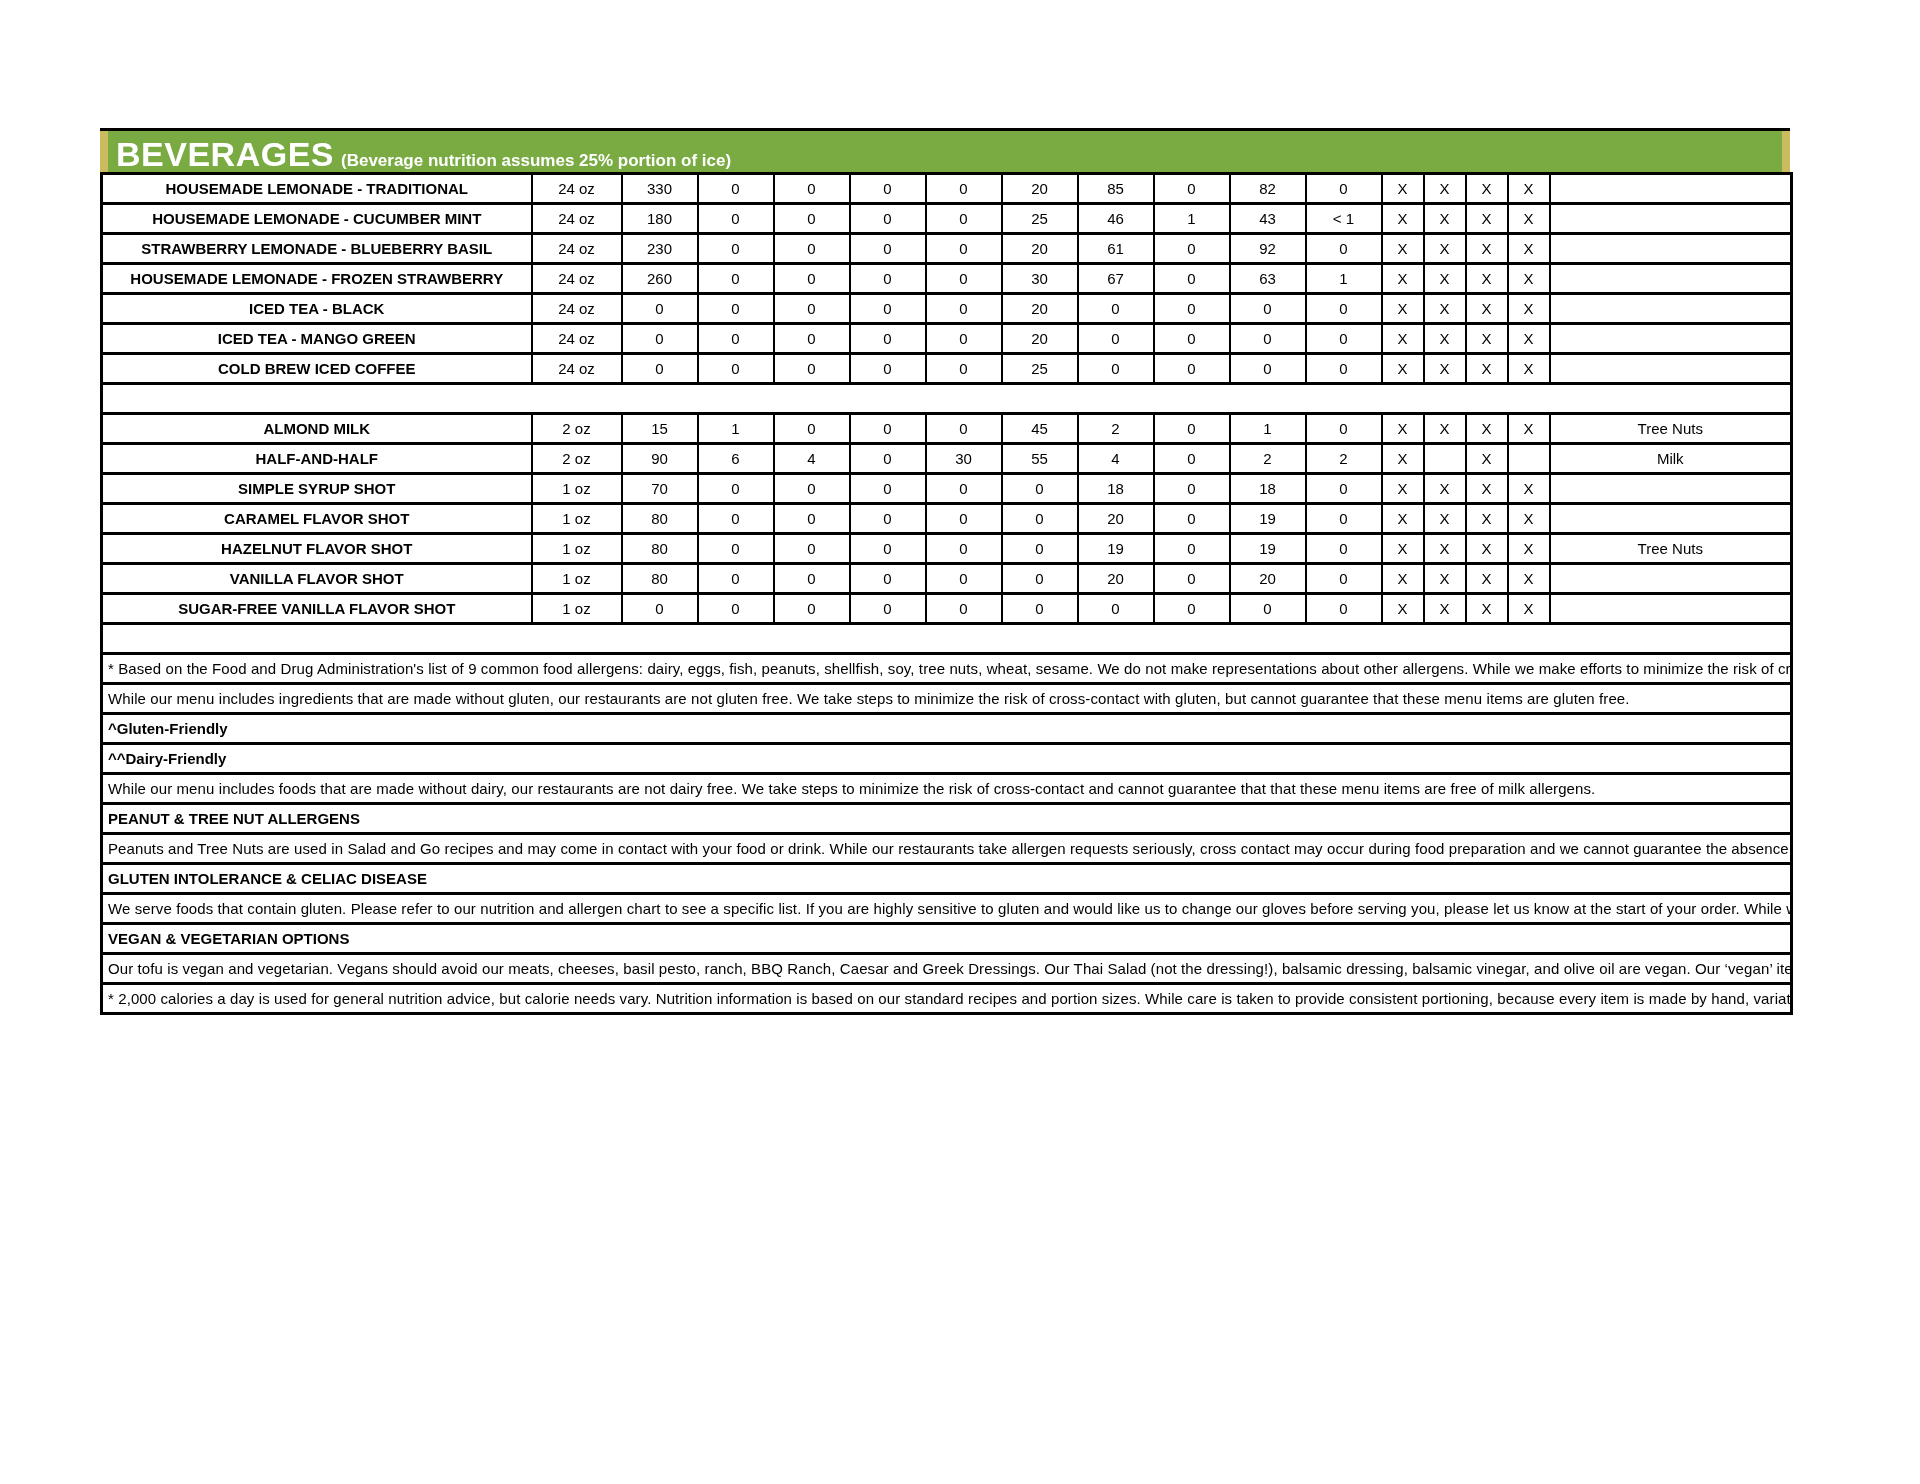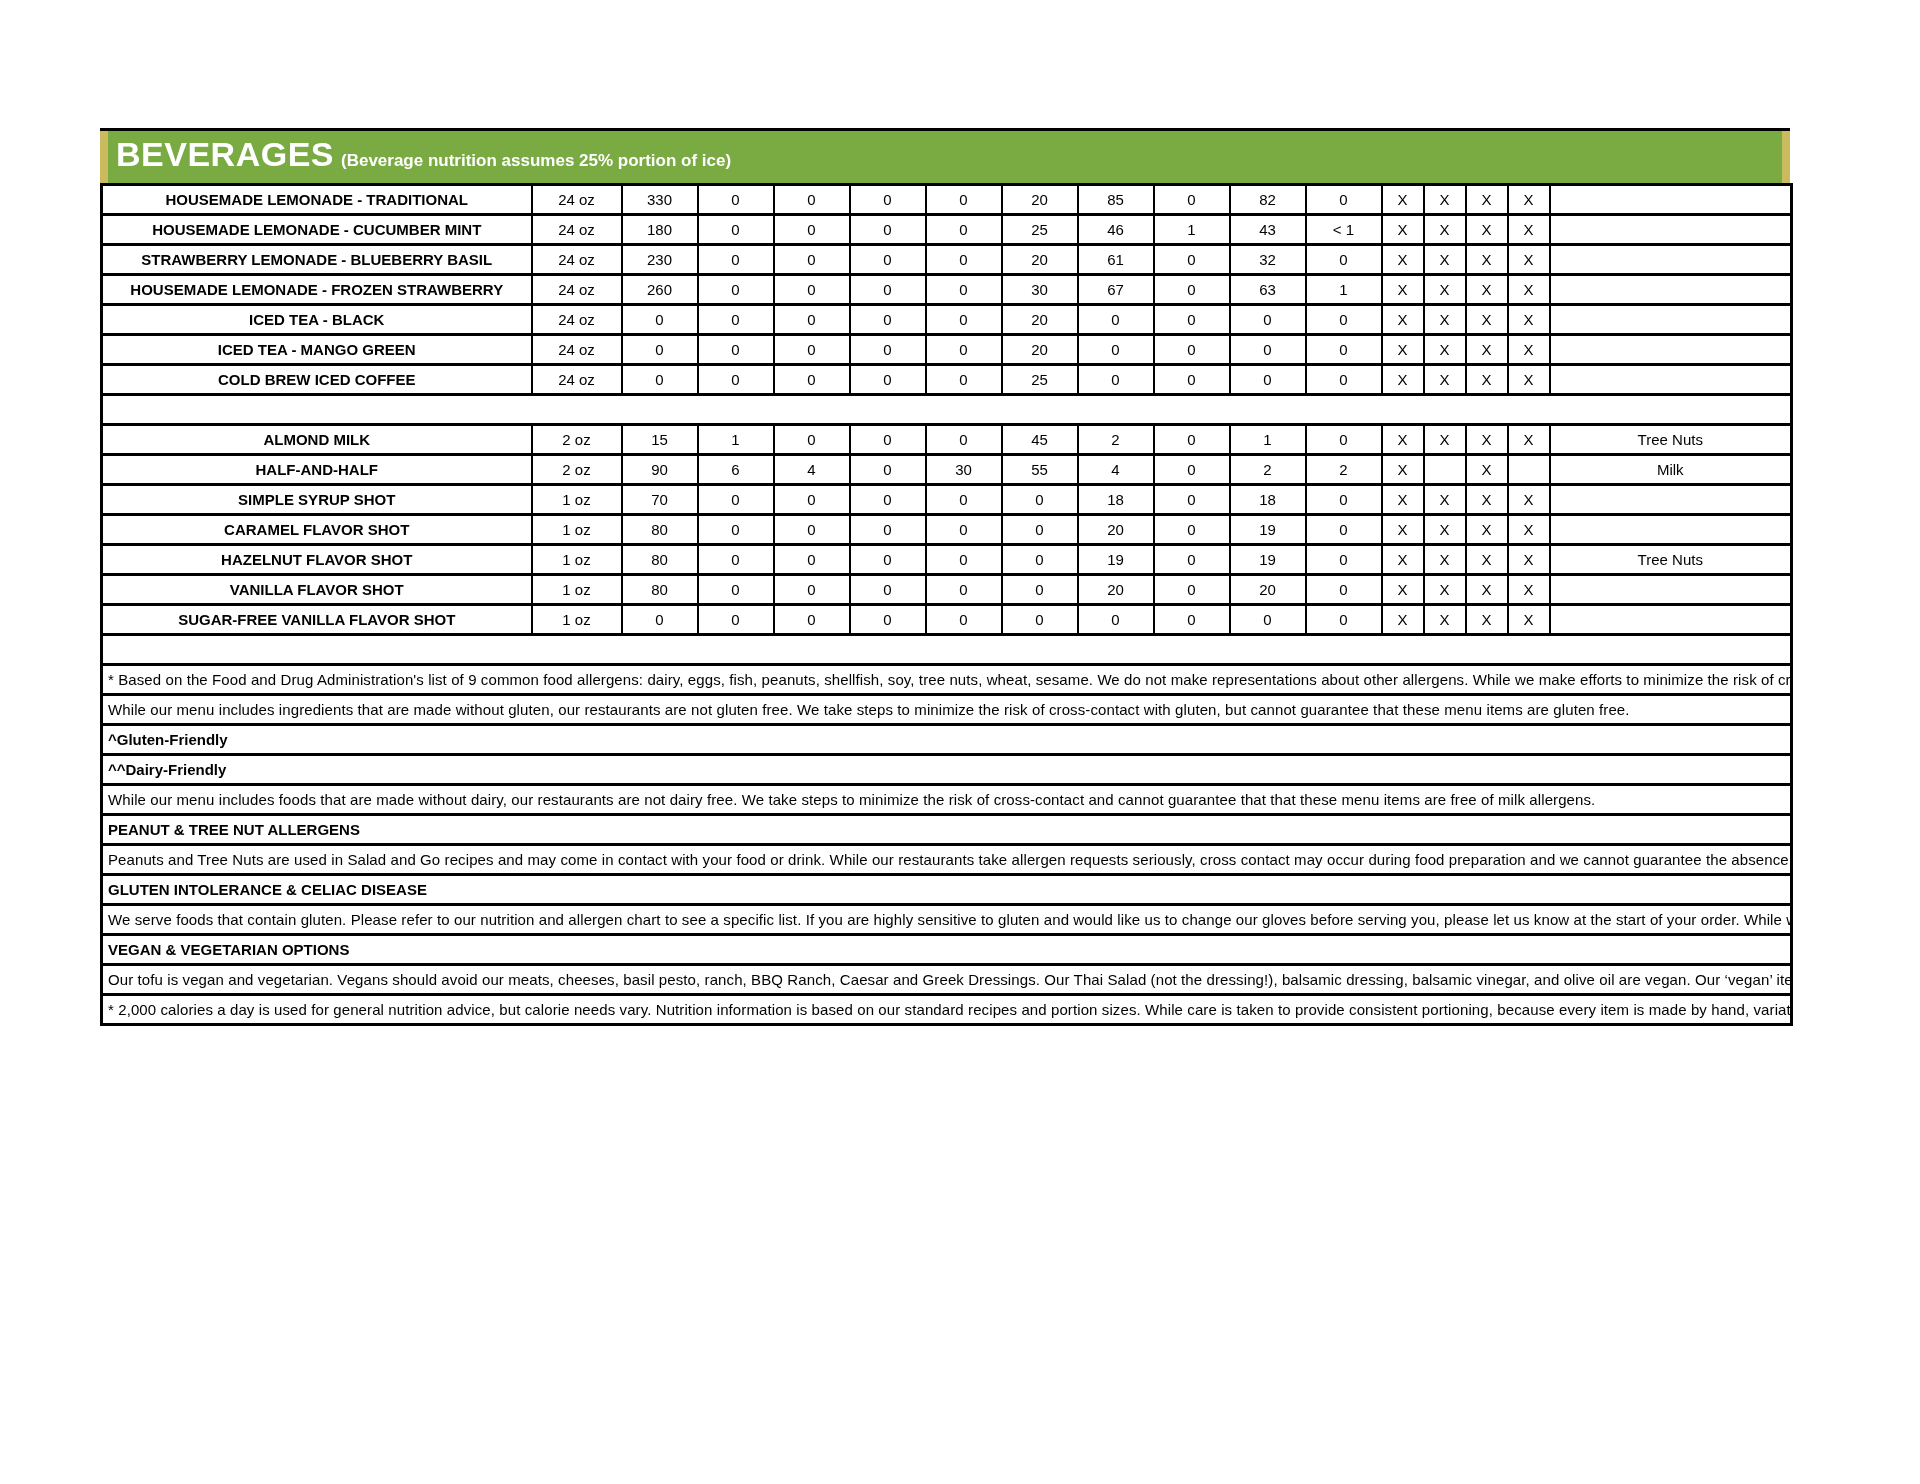--- a/index.html
+++ b/index.html
@@ -14,21 +14,21 @@
   }
   .doc {
     position: absolute;
     left: 100px;
     top: 128px;
     width: 1690px;
   }
   
   .green-bar {
     position: relative;
-    height: 55px;
+    height: 44px;
     background: #7aab42;
     border-top: 3px solid #000;
     display: flex;
     align-items: baseline;
     padding-left: 16px;
     overflow: hidden;
   }
   .green-bar .stripe {
     position: absolute;
     top: 0; bottom: 0;
@@ -180,21 +180,21 @@
             <td class="name">STRAWBERRY LEMONADE - BLUEBERRY BASIL</td>
             <td class="center">24 oz</td>
             <td class="center">230</td>
             <td class="center">0</td>
             <td class="center">0</td>
             <td class="center">0</td>
             <td class="center">0</td>
             <td class="center">20</td>
             <td class="center">61</td>
             <td class="center">0</td>
-            <td class="center">32</td>
+            <td class="center">92</td>
             <td class="center">0</td>
             <td class="center">X</td>
             <td class="center">X</td>
             <td class="center">X</td>
             <td class="center">X</td>
             <td class="center"></td>
           </tr>
           <tr>
             <td class="name">HOUSEMADE LEMONADE - FROZEN STRAWBERRY</td>
             <td class="center">24 oz</td>

